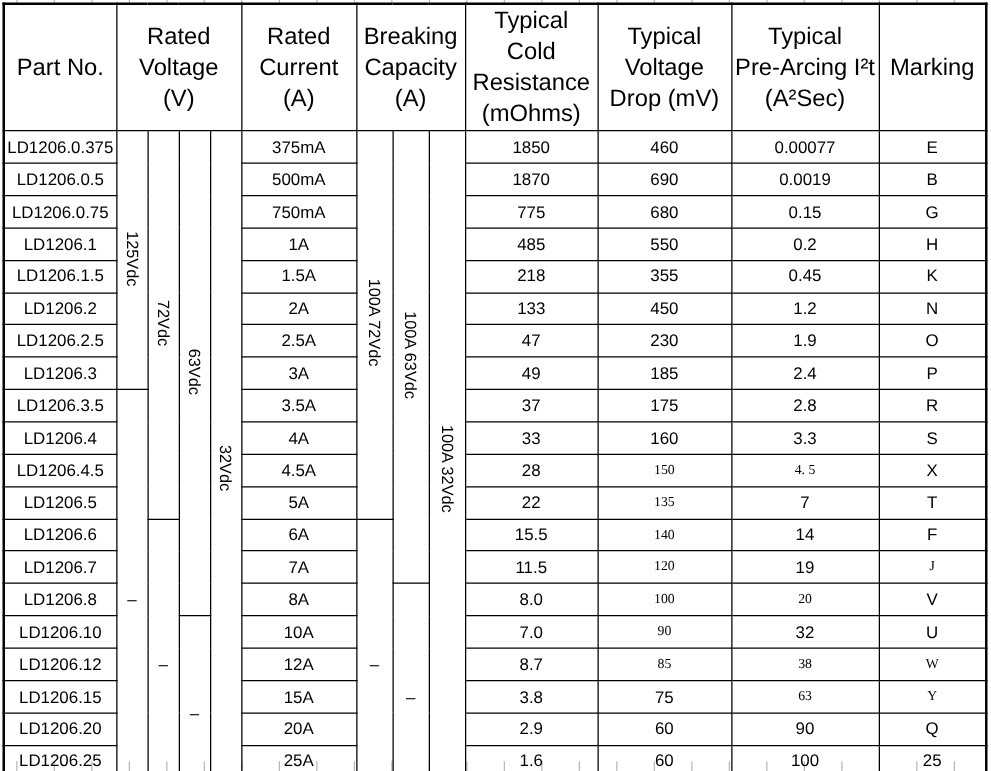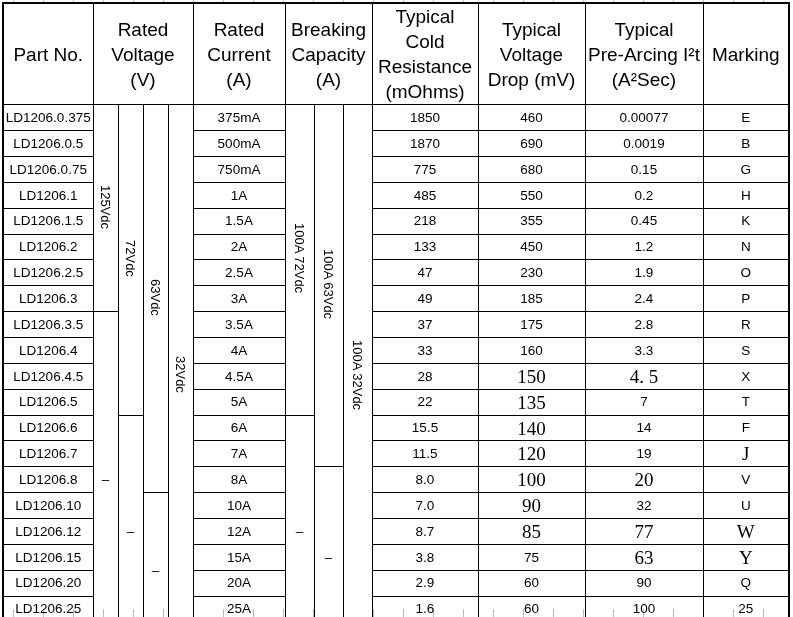--- a/index.html
+++ b/index.html
@@ -39,21 +39,21 @@
     line-height: 1.32;
     white-space: pre-line;
   }
   td.cell {
     font-size: 13.5px;
     line-height: 1;
     white-space: nowrap;
   }
   td.cell.serif {
     font-family: "Liberation Serif", serif;
-    font-size: 19px;
+    font-size: 11px;
   }
   td.mergecell { font-size: 13px; }
   .vert-text {
     display: inline-block;
     writing-mode: vertical-rl;
     text-orientation: mixed;
     font-size: 13px;
     line-height: 1.05;
     white-space: nowrap;
   }
@@ -305,21 +305,21 @@
           <td class="cell">7.0</td>
           <td class="cell serif">90</td>
           <td class="cell">32</td>
           <td class="cell">U</td>
         </tr>
         <tr>
           <td class="cell">LD1206.12</td>
           <td class="cell">12A</td>
           <td class="cell">8.7</td>
           <td class="cell serif">85</td>
-          <td class="cell serif">77</td>
+          <td class="cell serif">38</td>
           <td class="cell serif">W</td>
         </tr>
         <tr>
           <td class="cell">LD1206.15</td>
           <td class="cell">15A</td>
           <td class="cell">3.8</td>
           <td class="cell">75</td>
           <td class="cell serif">63</td>
           <td class="cell serif">Y</td>
         </tr>

